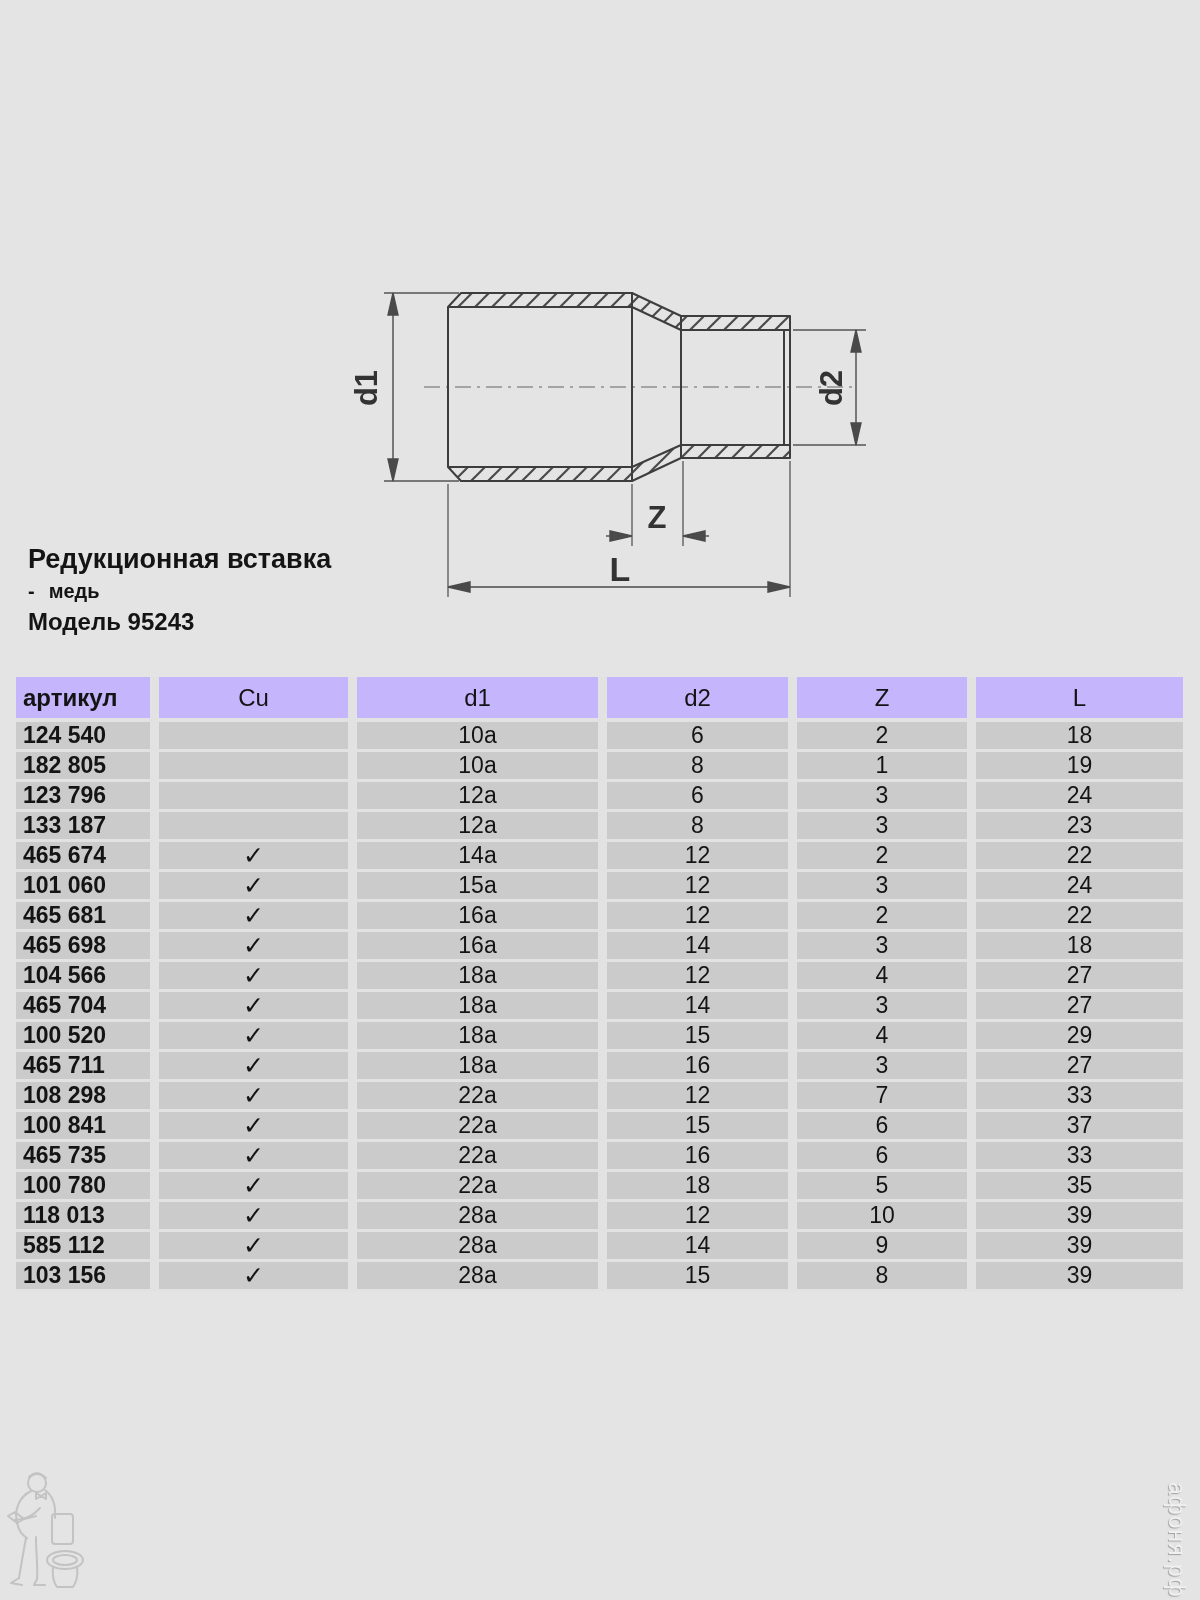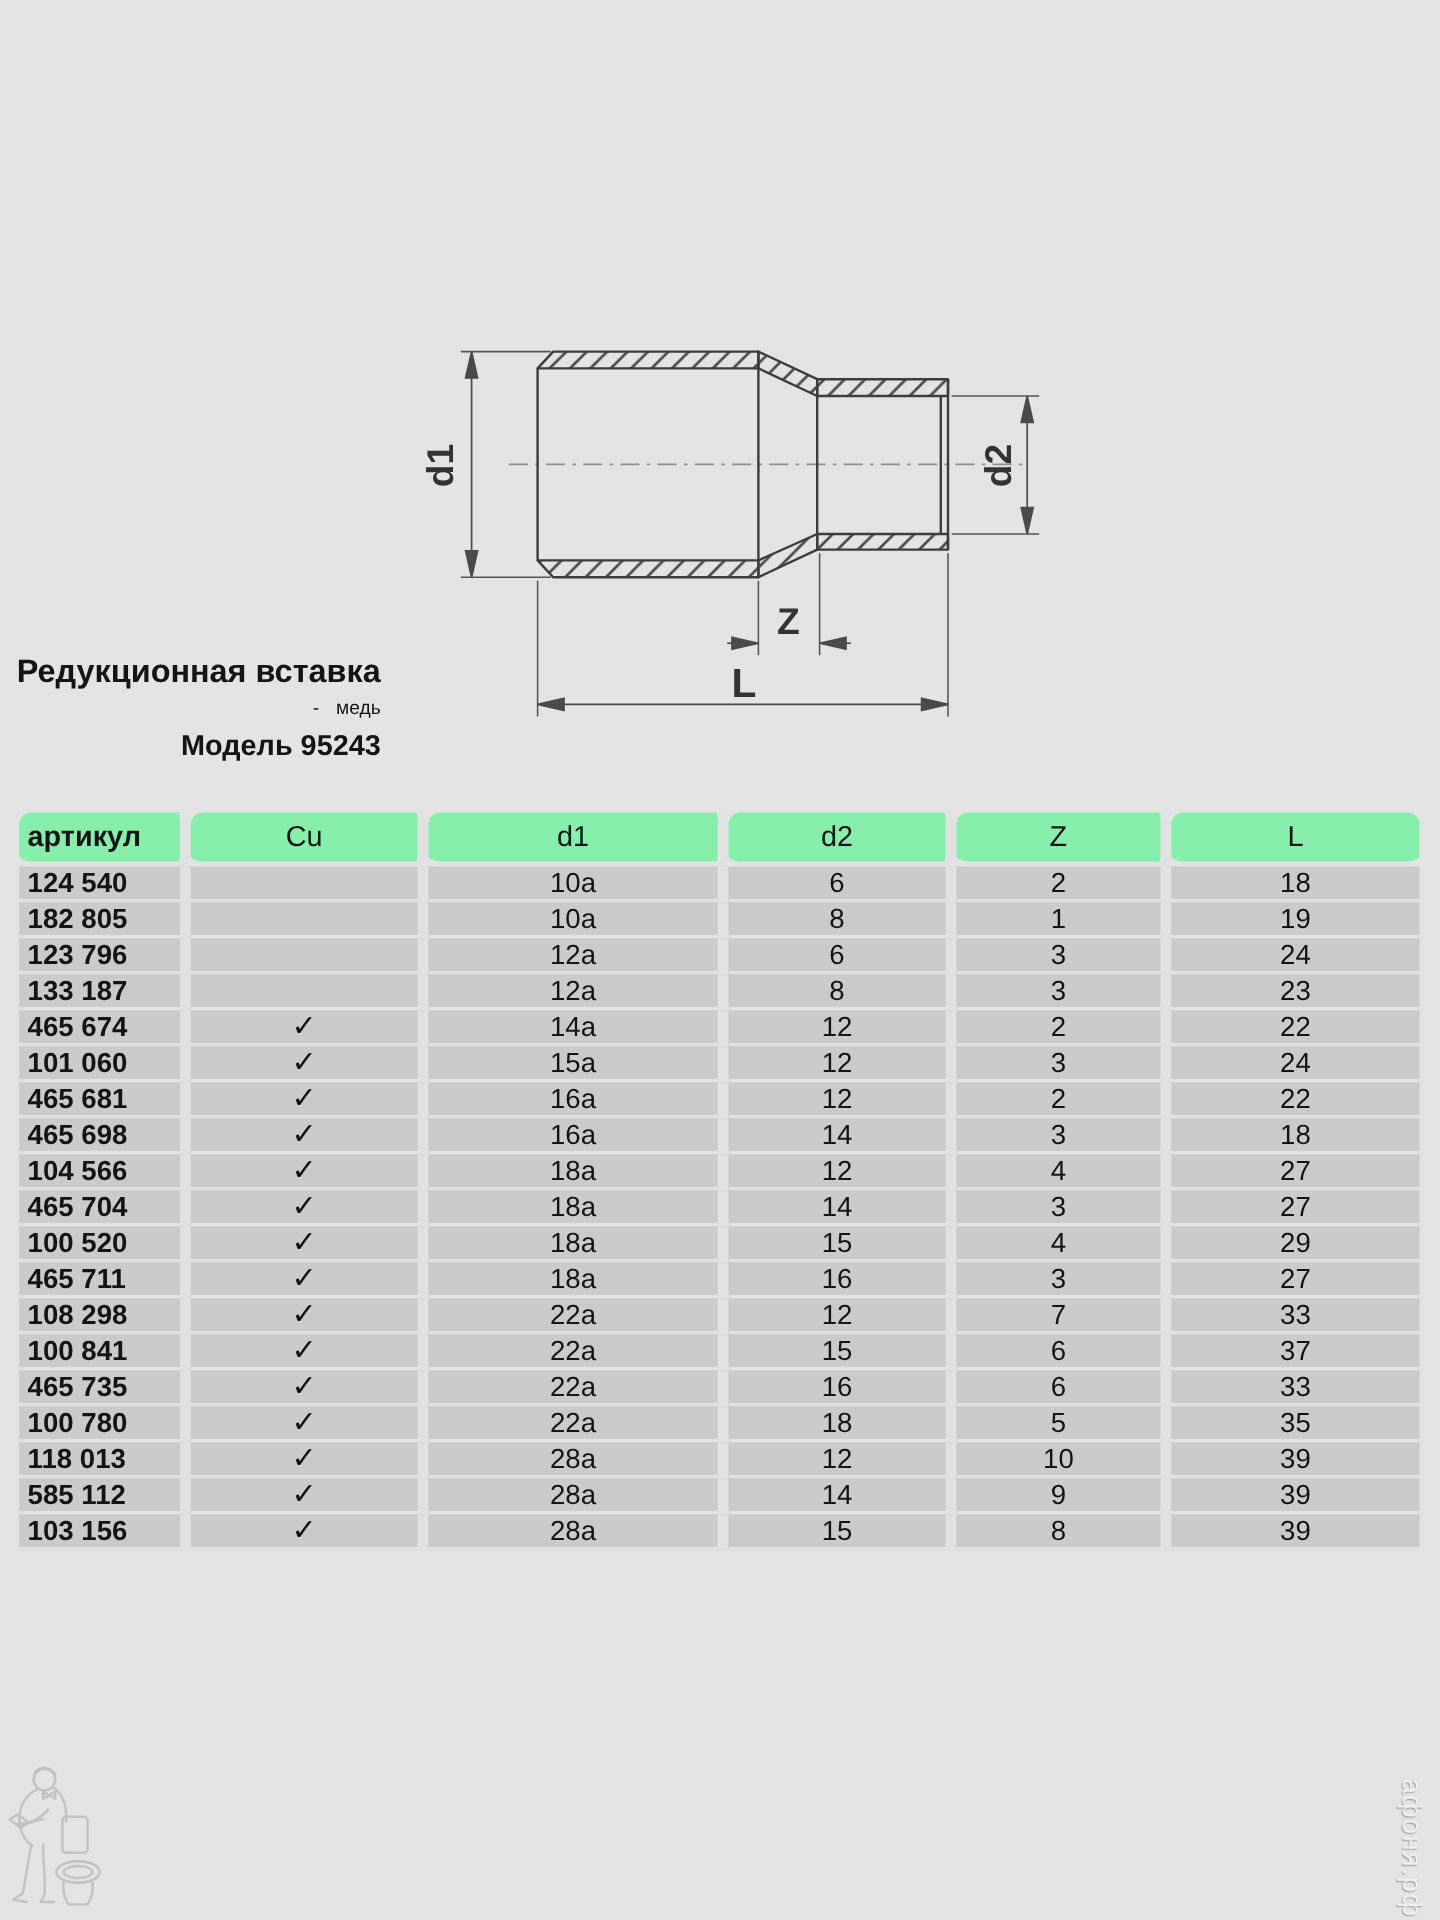--- a/index.html
+++ b/index.html
@@ -9,23 +9,23 @@
     font-family:"Liberation Sans", sans-serif;
     position:relative;
     overflow:hidden;
     color:#141414;
   }
   
   .drawing {
     position:absolute; left:330px; top:260px;
   }
   
-  .title-block { position:absolute; left:14px; top:544px;text-align:right; }
+  .title-block { position:absolute; left:28px; top:544px; }
   .title-block .t1 { font-size:27px; font-weight:bold; line-height:30px; margin:0; }
-  .title-block .t2 { font-size:16px; font-weight:normal; line-height:28px; margin:3px 0 0 0; }
+  .title-block .t2 { font-size:20px; font-weight:bold; line-height:28px; margin:3px 0 0 0; }
   .title-block .t2 .dash { margin-right:14px; }
   .title-block .t3 { font-size:24px; font-weight:bold; line-height:30px; margin:2px 0 0 0; }
   
   table.spec {
     position:absolute; left:16px; top:677px;
     width:1167px;
     border-collapse:separate; border-spacing:0;
     table-layout:fixed;
     font-size:23px;
   }
@@ -35,26 +35,25 @@
     border-bottom:3px solid #e2e2e2;
     text-align:center;
     padding:0;
     height:30px;
     line-height:27px;
     white-space:nowrap;
     overflow:hidden;
   }
   table.spec th:last-child, table.spec td:last-child { border-right:none; }
   table.spec thead th {
-    background:#86efac;
+    background:#c4b5fd;
     height:45px; line-height:41px;
     font-weight:normal;
     font-size:24px;
     border-bottom:4px solid #e2e2e2;
-    border-radius:10px;
   }
   table.spec tbody td { background:#cbcbcb; }
   table.spec th.art, table.spec td.art {
     text-align:left; padding-left:7px; font-weight:bold;
   }
   table.spec td.cu { font-size:25px; }
   
   .plumber-logo { position:absolute; left:6px; top:1466px; }
   .site-watermark {
     position:absolute; left:1163px; top:1482px;

